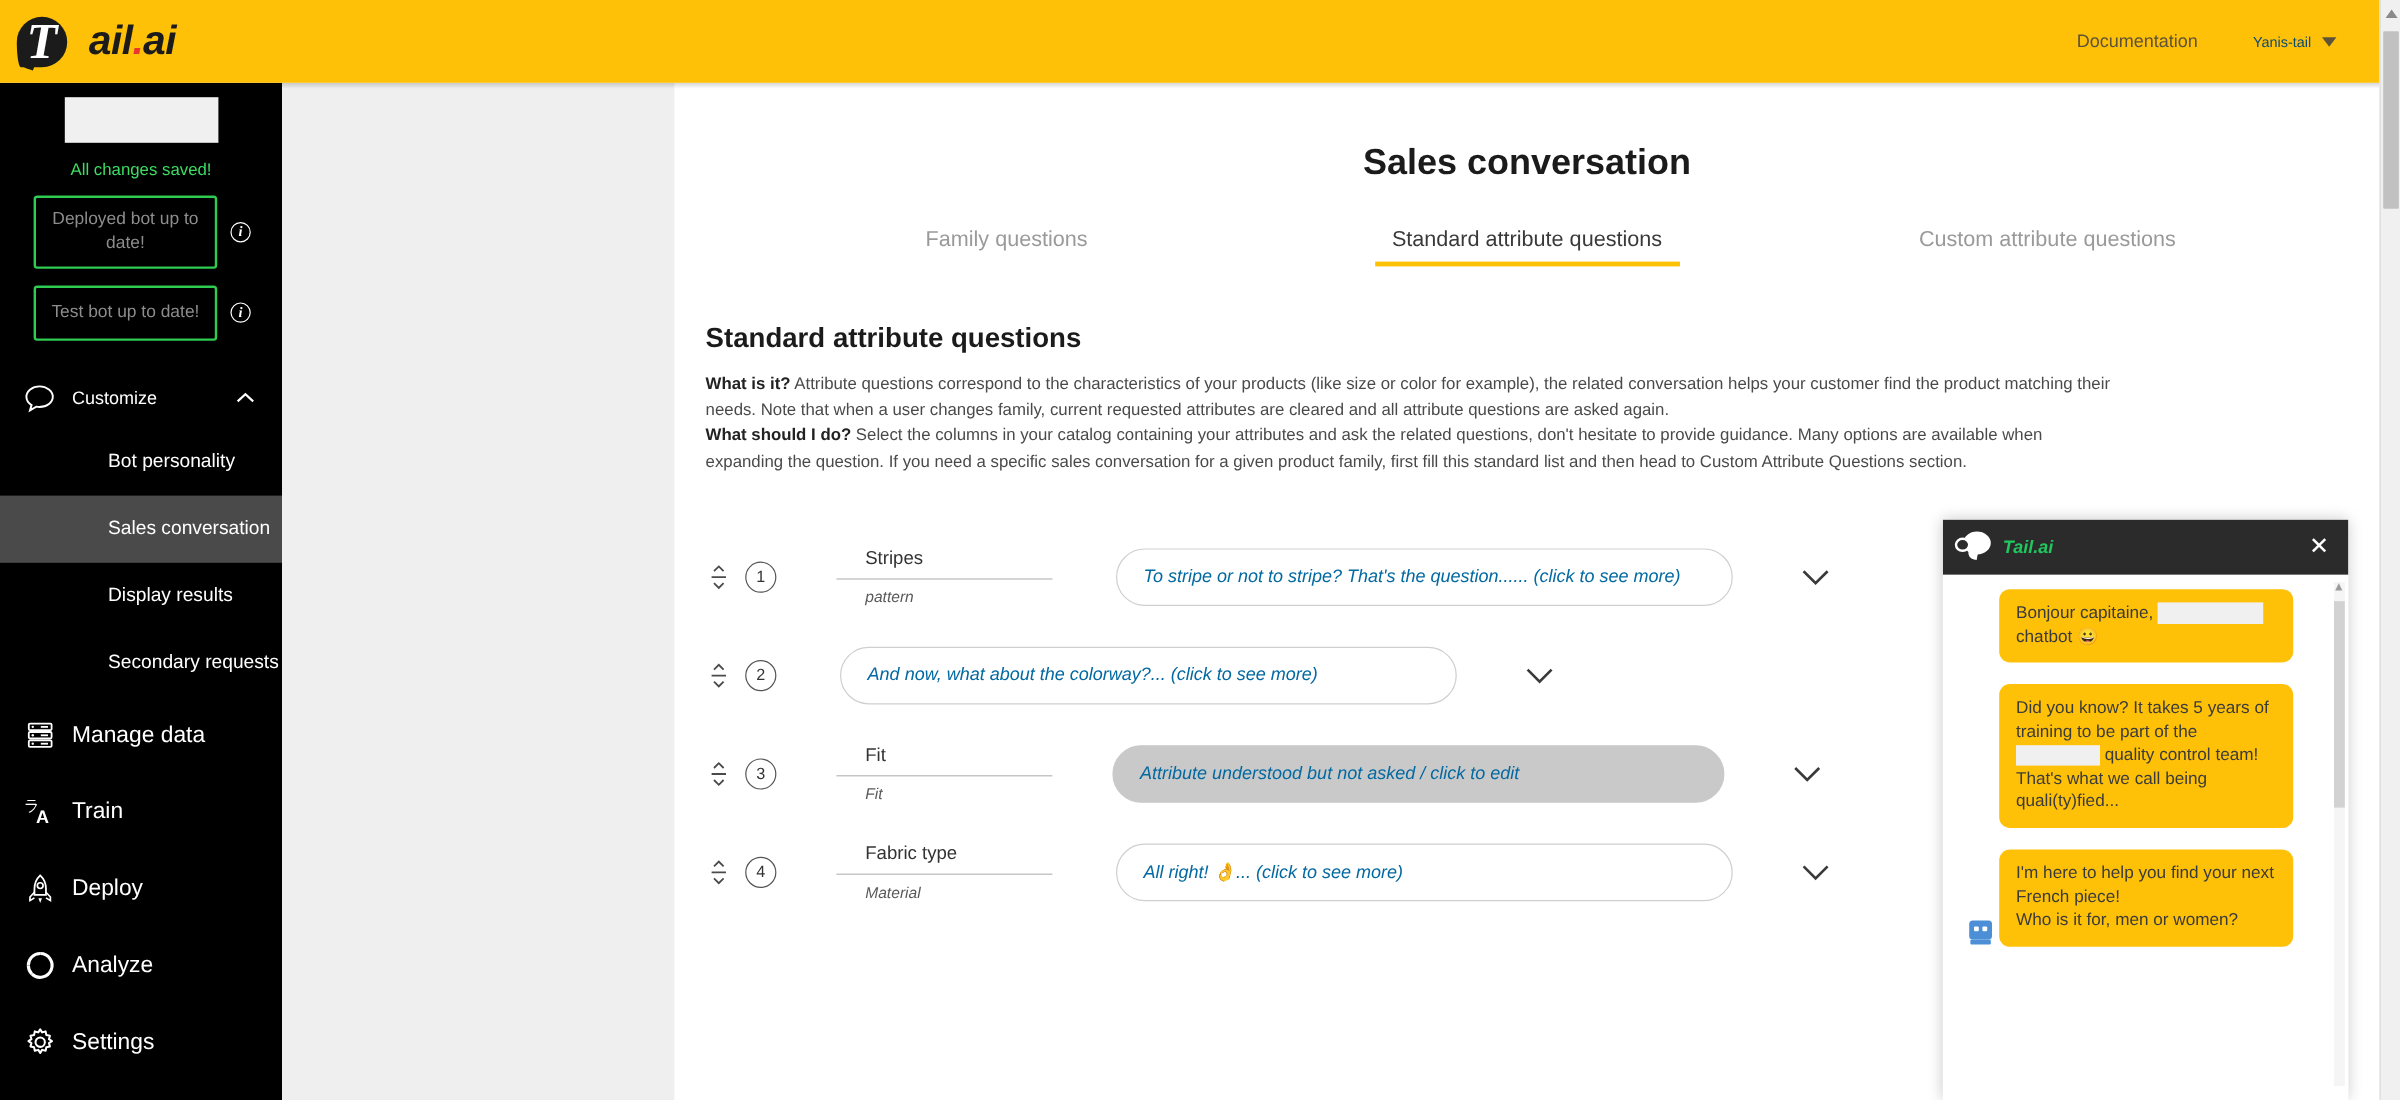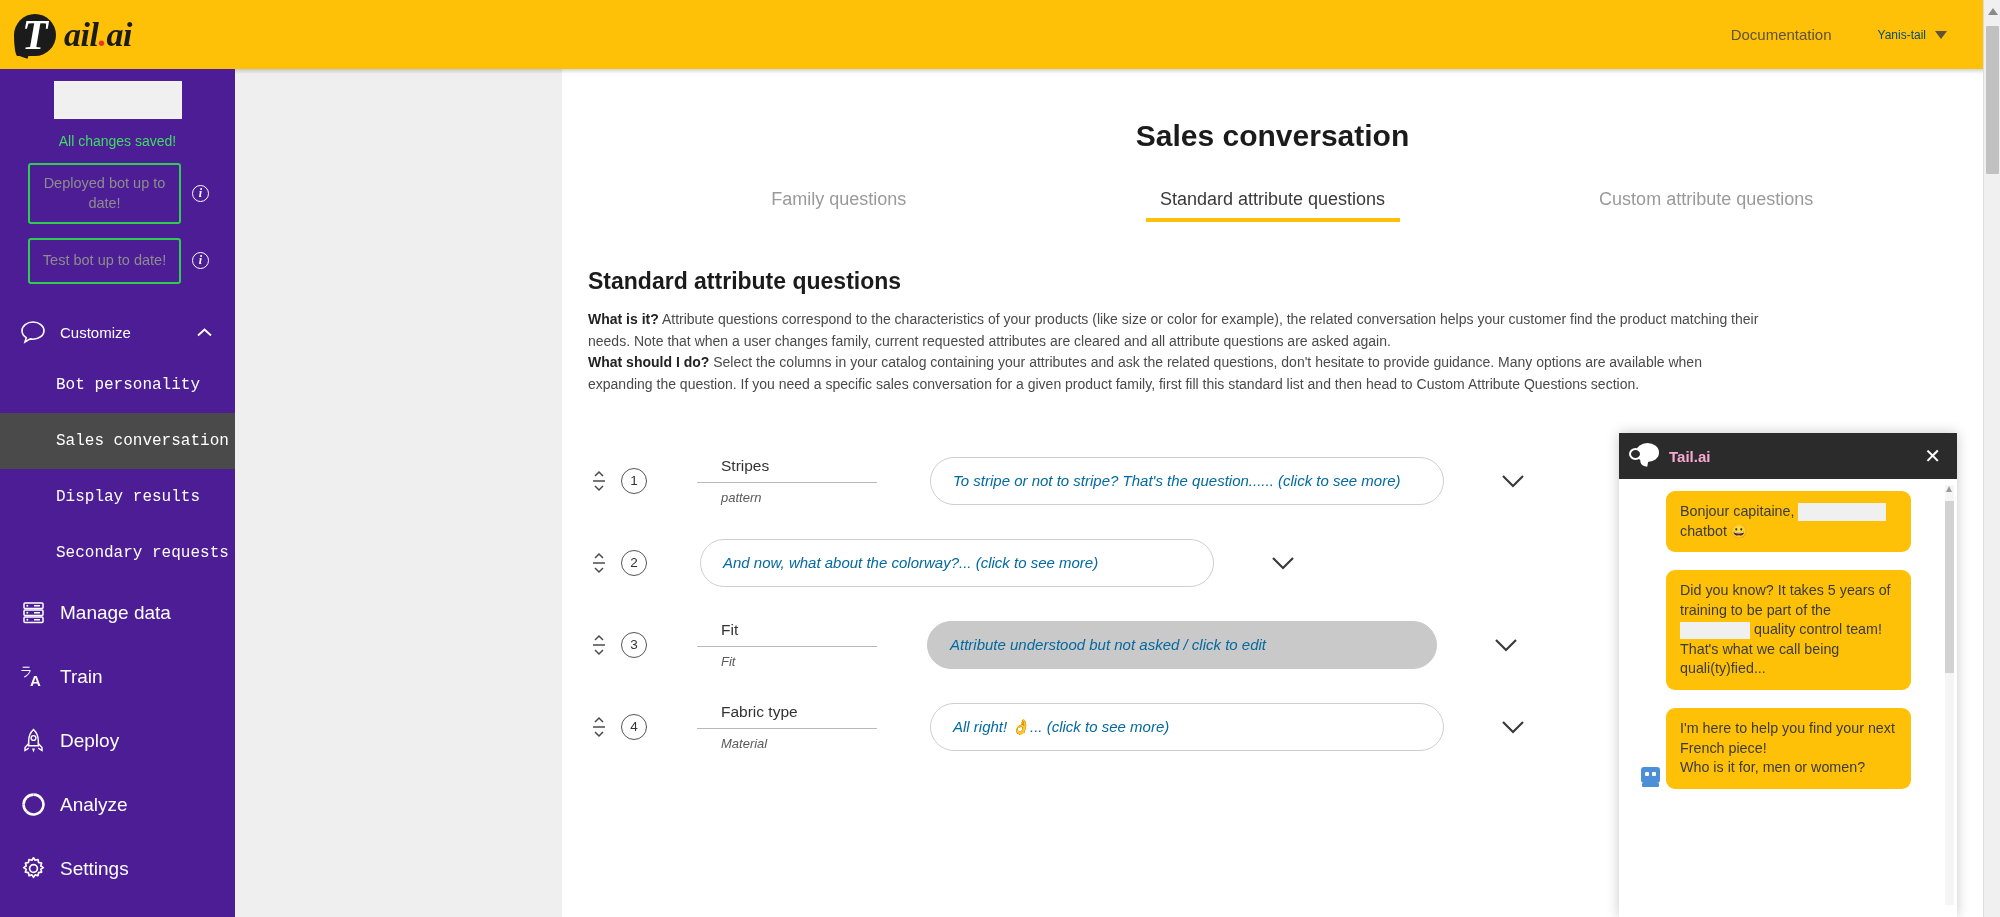--- a/index.html
+++ b/index.html
@@ -48,26 +48,26 @@
     left: 8px; top: 0px;
     color: #ffffff;
     font-family: "Liberation Serif", serif;
     font-style: italic;
     font-weight: 700;
     font-size: 42px;
     line-height: 46px;
     letter-spacing: -1px;
   }
   .logo-text {
-    font-family: Liberation Serif, serif;
+    font-family: Liberation Sans, sans-serif;
     font-style: italic;
     font-weight: 700;
     font-size: 34px;
     color: #1b1b1b;
-    margin-left: 4px;
+    margin-left: 14px;
     letter-spacing: -0.5px;
   }
   .logo-dot { color: #e8352e; }
 
   .topbar-right {
     margin-left: auto;
     display: flex; align-items: center;
     gap: 46px;
     margin-right: 36px;
   }
@@ -89,21 +89,21 @@
     border-left: 6px solid transparent;
     border-right: 6px solid transparent;
     border-top: 8px solid #5e5238;
   }
 
   
   .sidebar {
     position: absolute;
     top: 69px; left: 0;
     width: 235px; height: 848px;
-    background: #4c1d95;
+    background: #000000;
     overflow: hidden;
     z-index: 30;
   }
   .bot-name-field {
     width: 128px; height: 38px;
     background: #f0f0f0;
     margin: 12px auto 0 auto;
     border: none;
   }
   .saved-text {
@@ -162,25 +162,24 @@
   }
   .nav-chevron {
     margin-left: auto; margin-right: 22px;
     color: #ffffff;
     font-size: 15px;
     line-height: 1;
   }
   .nav-sub {
     height: 56px;
     display: flex; align-items: center;
-    padding-left: 56px;
+    padding-left: 90px;
     color: #ffffff;
     font-size: 16px;
     cursor: pointer;
-    font-family: Liberation Mono, monospace;
   }
   .nav-sub.active { background: #4a4a4a; }
   .nav-item {
     height: 64px;
     display: flex; align-items: center;
     padding-left: 18px;
     color: #ffffff;
     font-size: 19px;
     cursor: pointer;
   }
@@ -361,24 +360,25 @@
     transform: rotate(10deg);
   }
   .bubble-small {
     position: absolute; left: 0; top: 5px;
     width: 13px; height: 12px;
     border: 2px solid #ffffff;
     border-radius: 50%;
     background: #2b2b2b;
   }
   .chat-title {
-    color: #f9a8d4;
+    color: #22c55e;
     font-size: 15px;
     font-weight: 700;
     margin-left: 10px;
+    font-style: italic;
   }
   .chat-close {
     margin-left: auto;
     color: #ffffff;
     font-size: 20px;
     line-height: 1;
     cursor: pointer;
     font-weight: 400;
   }
   .chat-body {

